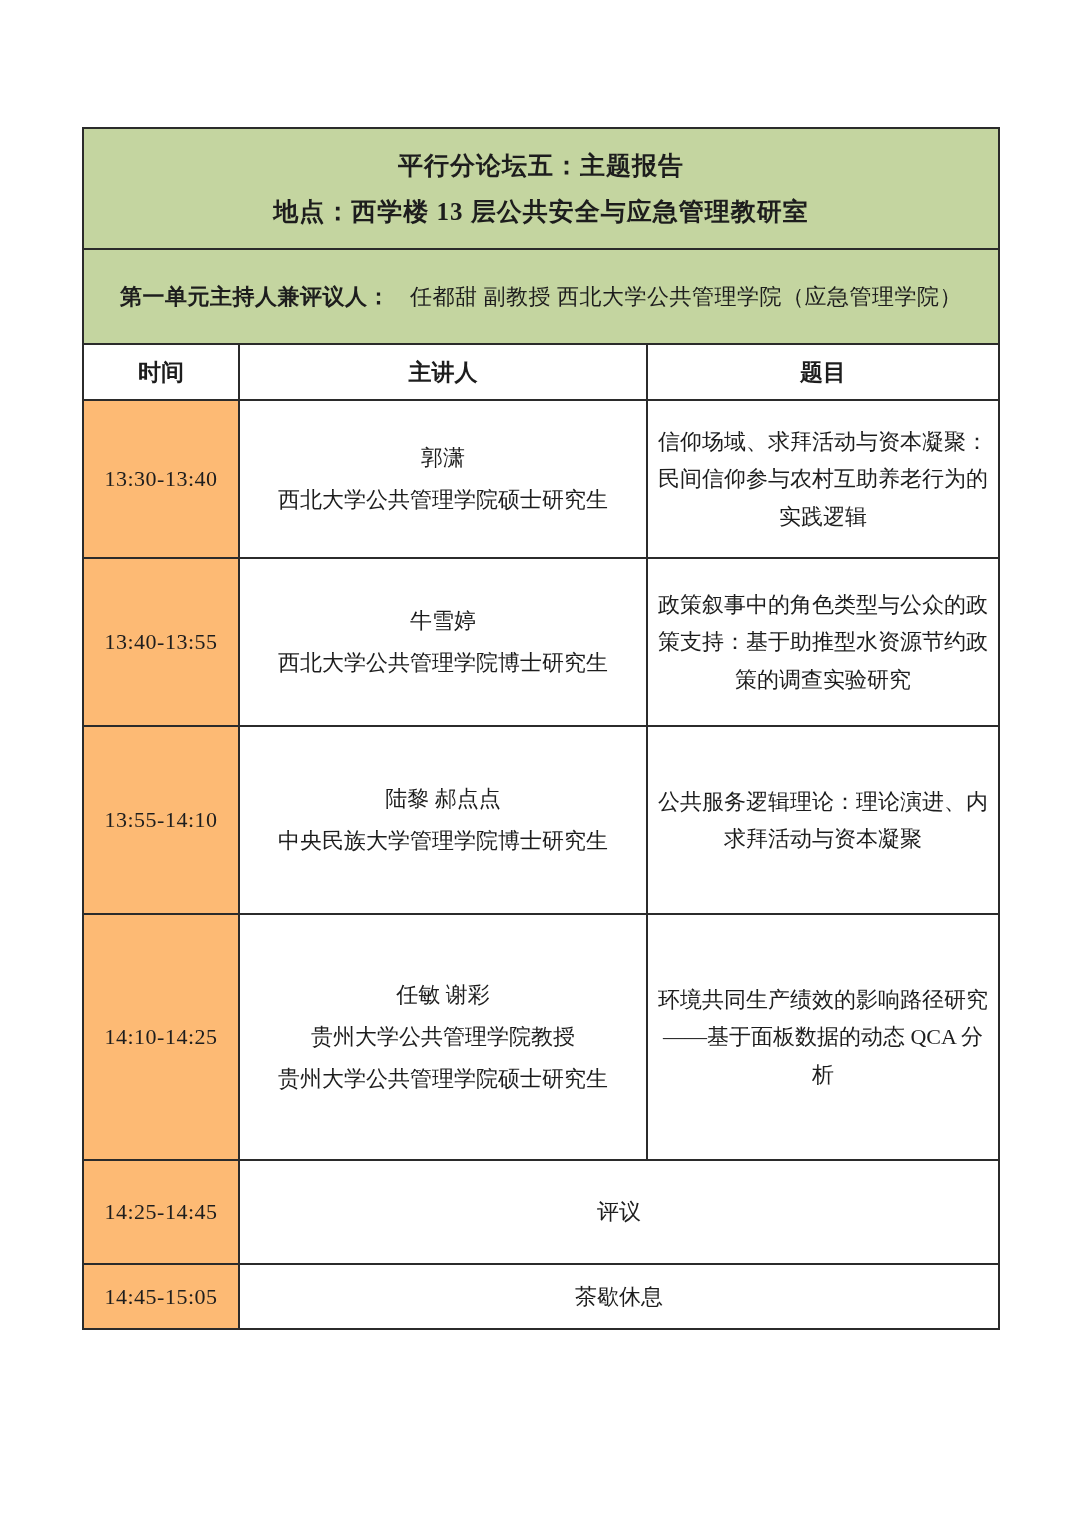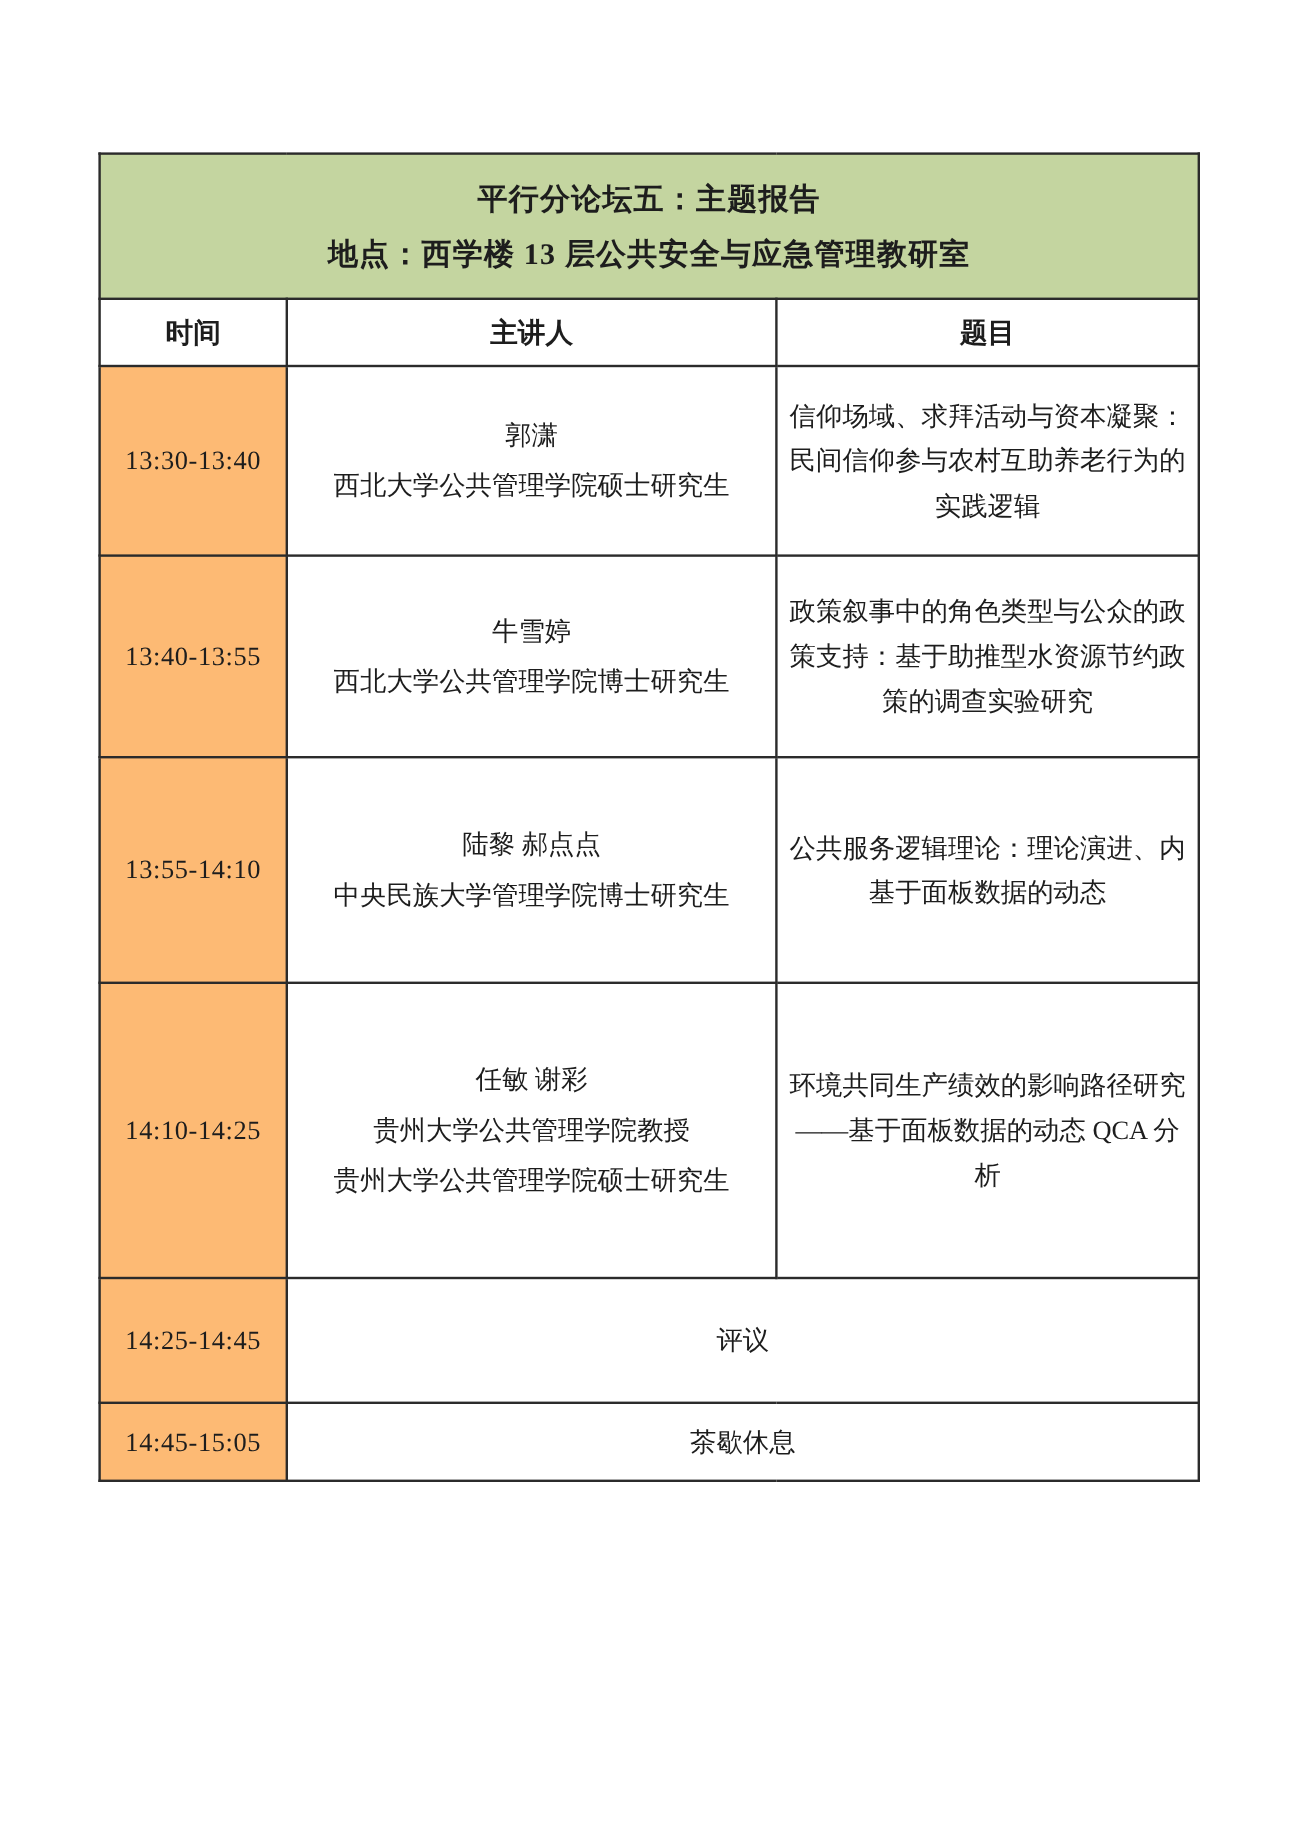--- a/index.html
+++ b/index.html
@@ -113,20 +113,25 @@
     <tbody>
         <tr class="forum-header-row">
       <td colspan="3">
         <div class="forum-header-inner">
           <div class="forum-title-line">平行分论坛五：主题报告</div>
           <div class="forum-title-line">地点：西学楼 13 层公共安全与应急管理教研室</div>
         </div>
       </td>
     </tr>
 
+    <tr class="moderator-row">
+      <td colspan="3">
+        <span class="moderator-label">第一单元主持人兼评议人：</span><span class="moderator-value">任都甜 副教授 西北大学公共管理学院（应急管理学院）</span>
+      </td>
+    </tr>
 
     <tr class="hdr-row">
       <td>时间</td>
       <td>主讲人</td>
       <td>题目</td>
     </tr>
 
     <tr class="r1">
       <td class="time-cell">13:30-13:40</td>
       <td class="speaker-cell">郭潇
@@ -143,21 +148,21 @@
       <td class="title-cell">政策叙事中的角色类型与公众的政
 策支持：基于助推型水资源节约政
 策的调查实验研究</td>
     </tr>
 
     <tr class="r3">
       <td class="time-cell">13:55-14:10</td>
       <td class="speaker-cell">陆黎 郝点点
 中央民族大学管理学院博士研究生</td>
       <td class="title-cell">公共服务逻辑理论：理论演进、内
-基于面板数据的动态</td>
+求拜活动与资本凝聚</td>
     </tr>
 
     <tr class="r4">
       <td class="time-cell">14:10-14:25</td>
       <td class="speaker-cell">任敏 谢彩
 贵州大学公共管理学院教授
 贵州大学公共管理学院硕士研究生</td>
       <td class="title-cell">环境共同生产绩效的影响路径研究
 ——基于面板数据的动态 QCA 分析</td>
     </tr>

